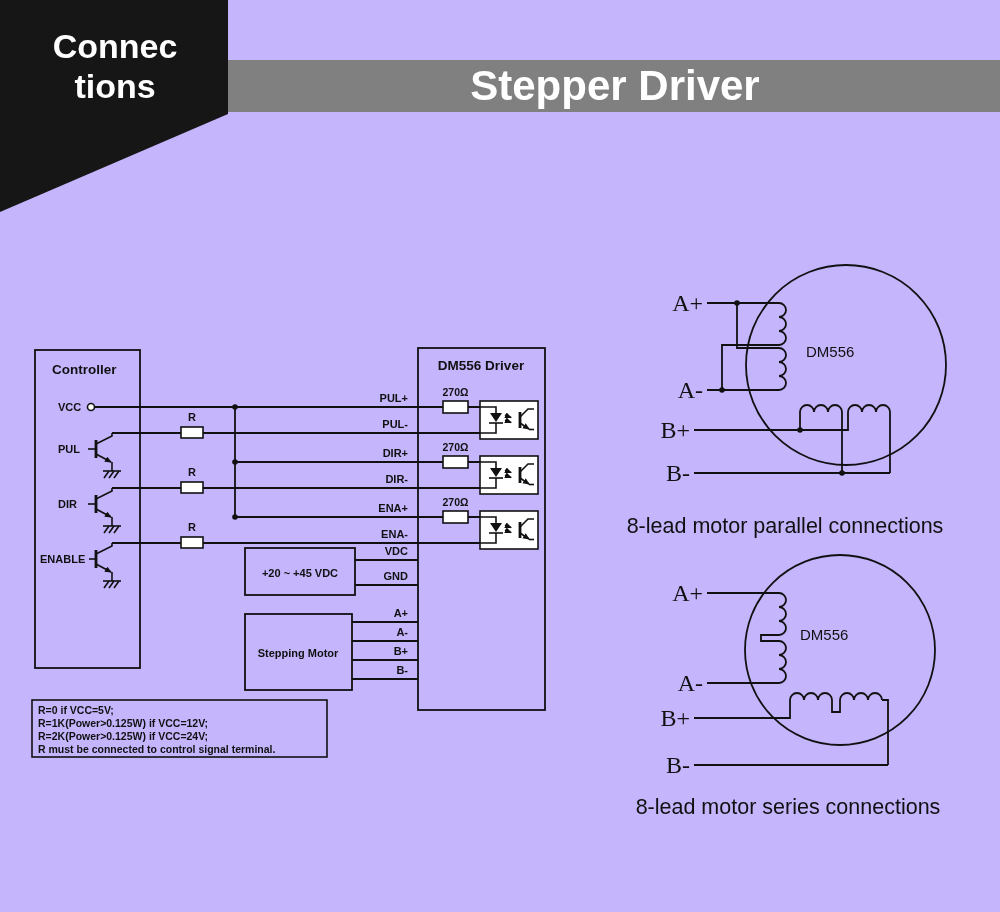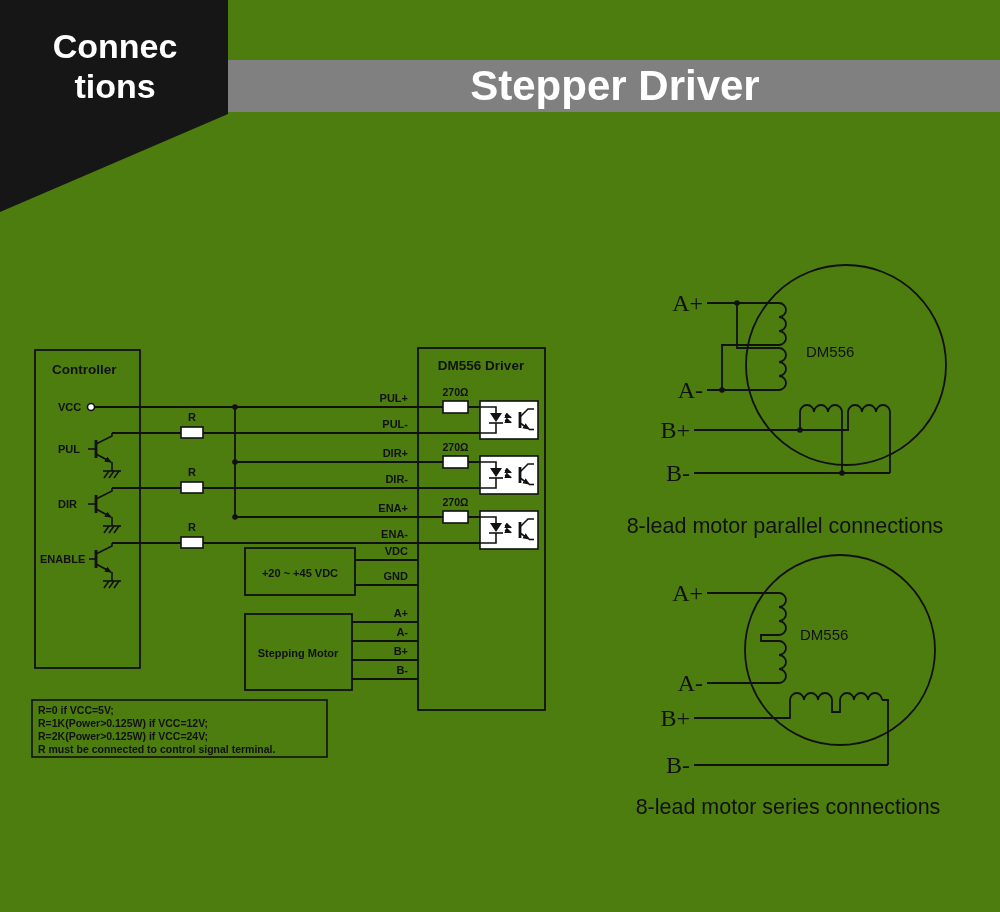--- a/index.html
+++ b/index.html
@@ -1,16 +1,16 @@
 <!DOCTYPE html>
 <html><head>
 <meta charset="utf-8">
 <style>
   html,body{margin:0;padding:0;background:#fff;}
-  .page{position:relative;width:1000px;height:912px;background:#4d7c0f;overflow:hidden;}
+  .page{position:relative;width:1000px;height:912px;background:#c4b5fd;overflow:hidden;}
   svg text{font-family:"Liberation Sans",sans-serif;fill:#111;}
   .w{fill:none;stroke:#111;stroke-width:1.8;}
   .thin{fill:none;stroke:#111;stroke-width:1.6;}
   .tb{fill:none;stroke:#111;stroke-width:2.8;}
   .box{fill:none;stroke:#111;stroke-width:1.8;}
   .wbox{fill:#fff;stroke:#111;stroke-width:1.6;}
   .dot{fill:#111;stroke:none;}
   .ribbon-t{font-weight:bold;font-size:34px;fill:#fff;text-anchor:middle;}
   .bar-t{font-weight:bold;font-size:42px;fill:#fff;text-anchor:middle;}
   .title13{font-weight:bold;font-size:13.5px;}

